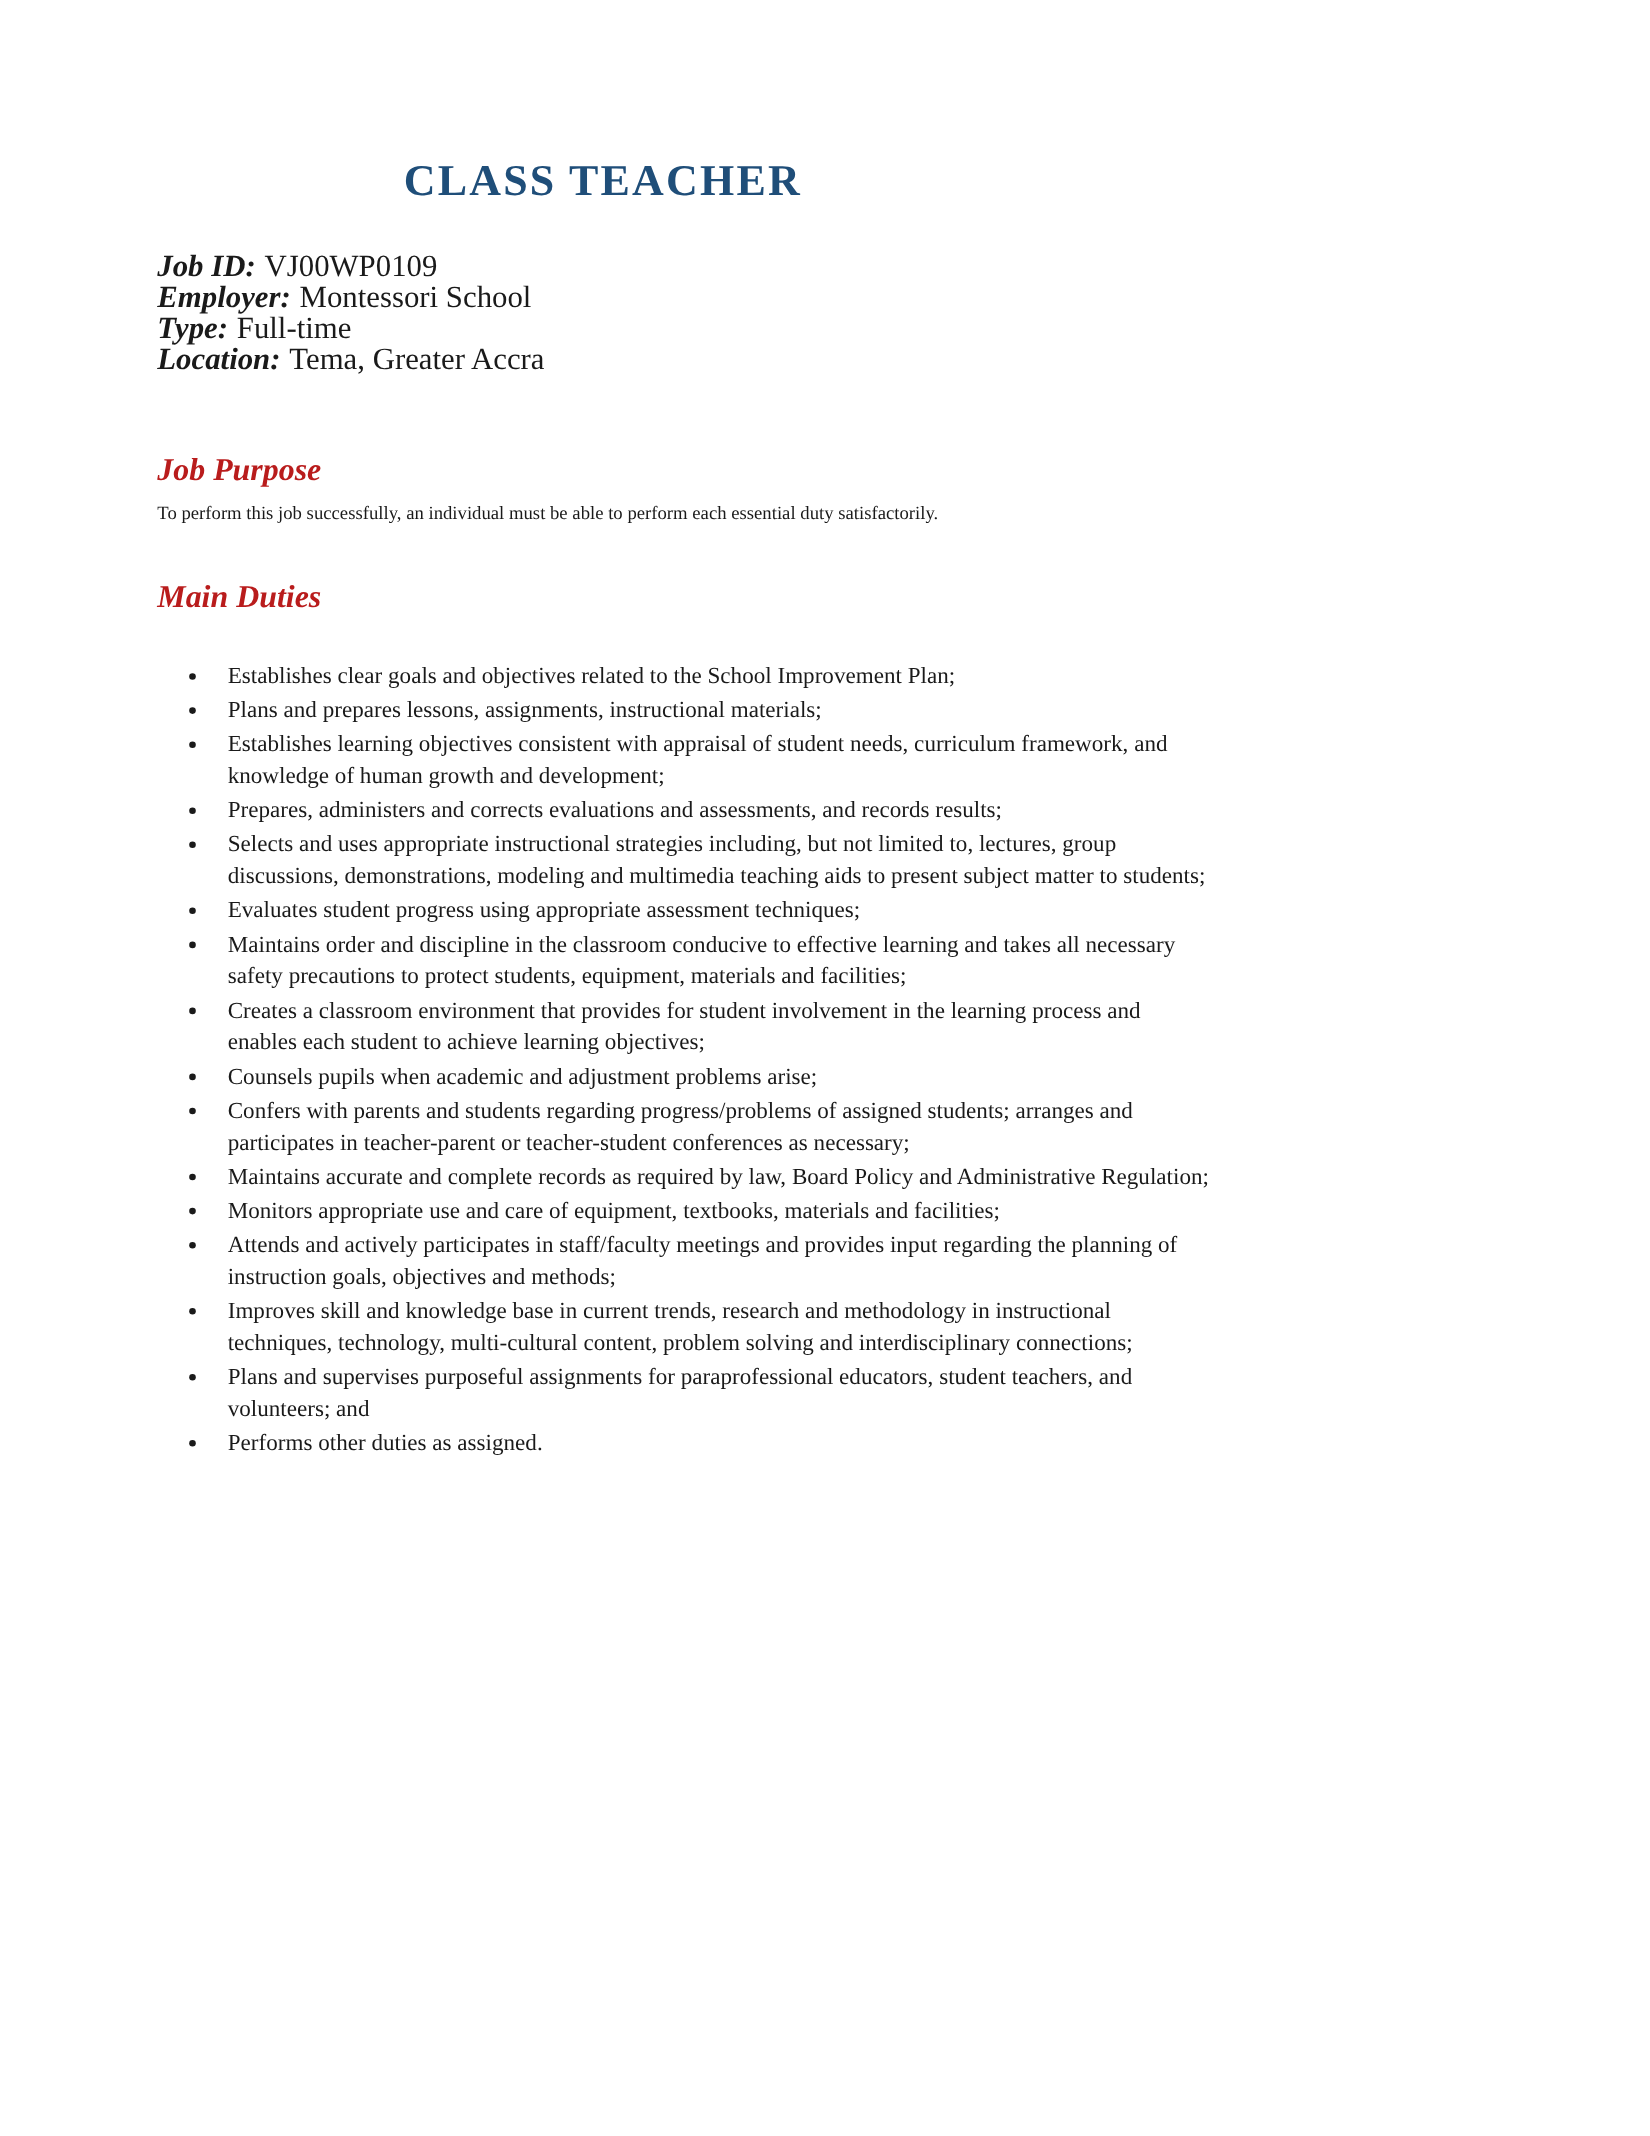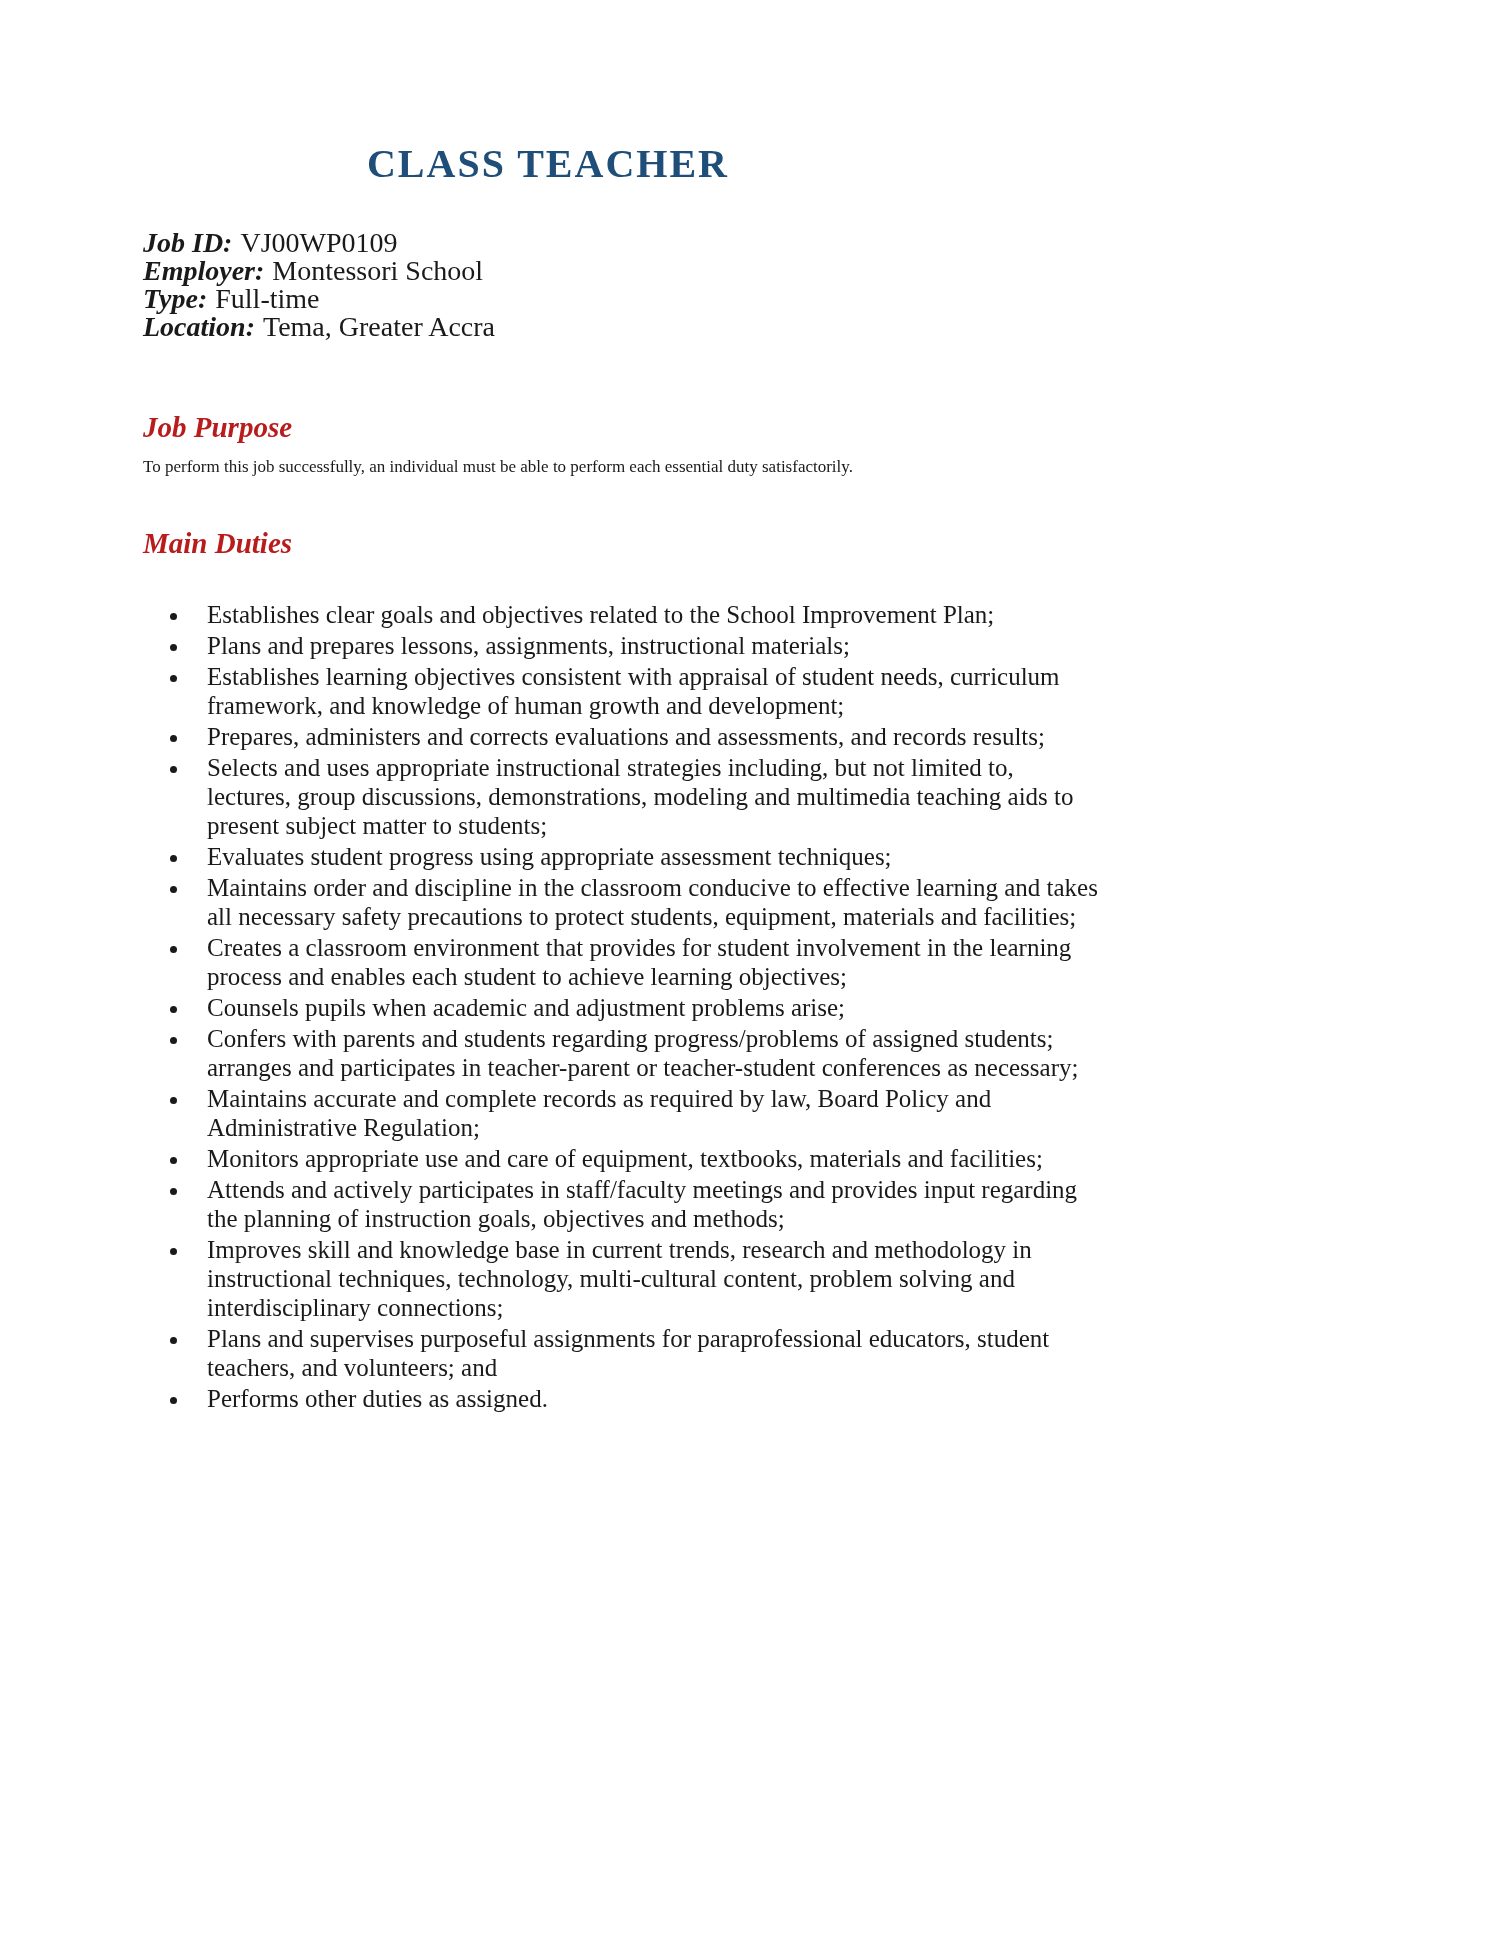--- a/index.html
+++ b/index.html
@@ -59,21 +59,21 @@
     margin: 0;
     max-width: 940px;
   }
   .duties-list {
     margin: 40px 0 0 0;
     padding: 0 0 0 48px;
     list-style: disc outside;
     max-width: 920px;
   }
   .duties-list li {
-    font-size: 25px;
+    font-size: 21px;
     line-height: 29px;
     padding-left: 16px;
     margin: 0 0 2px 0;
   }
 </style>
 </head>
 <body>
 
 <div class="page">
 

